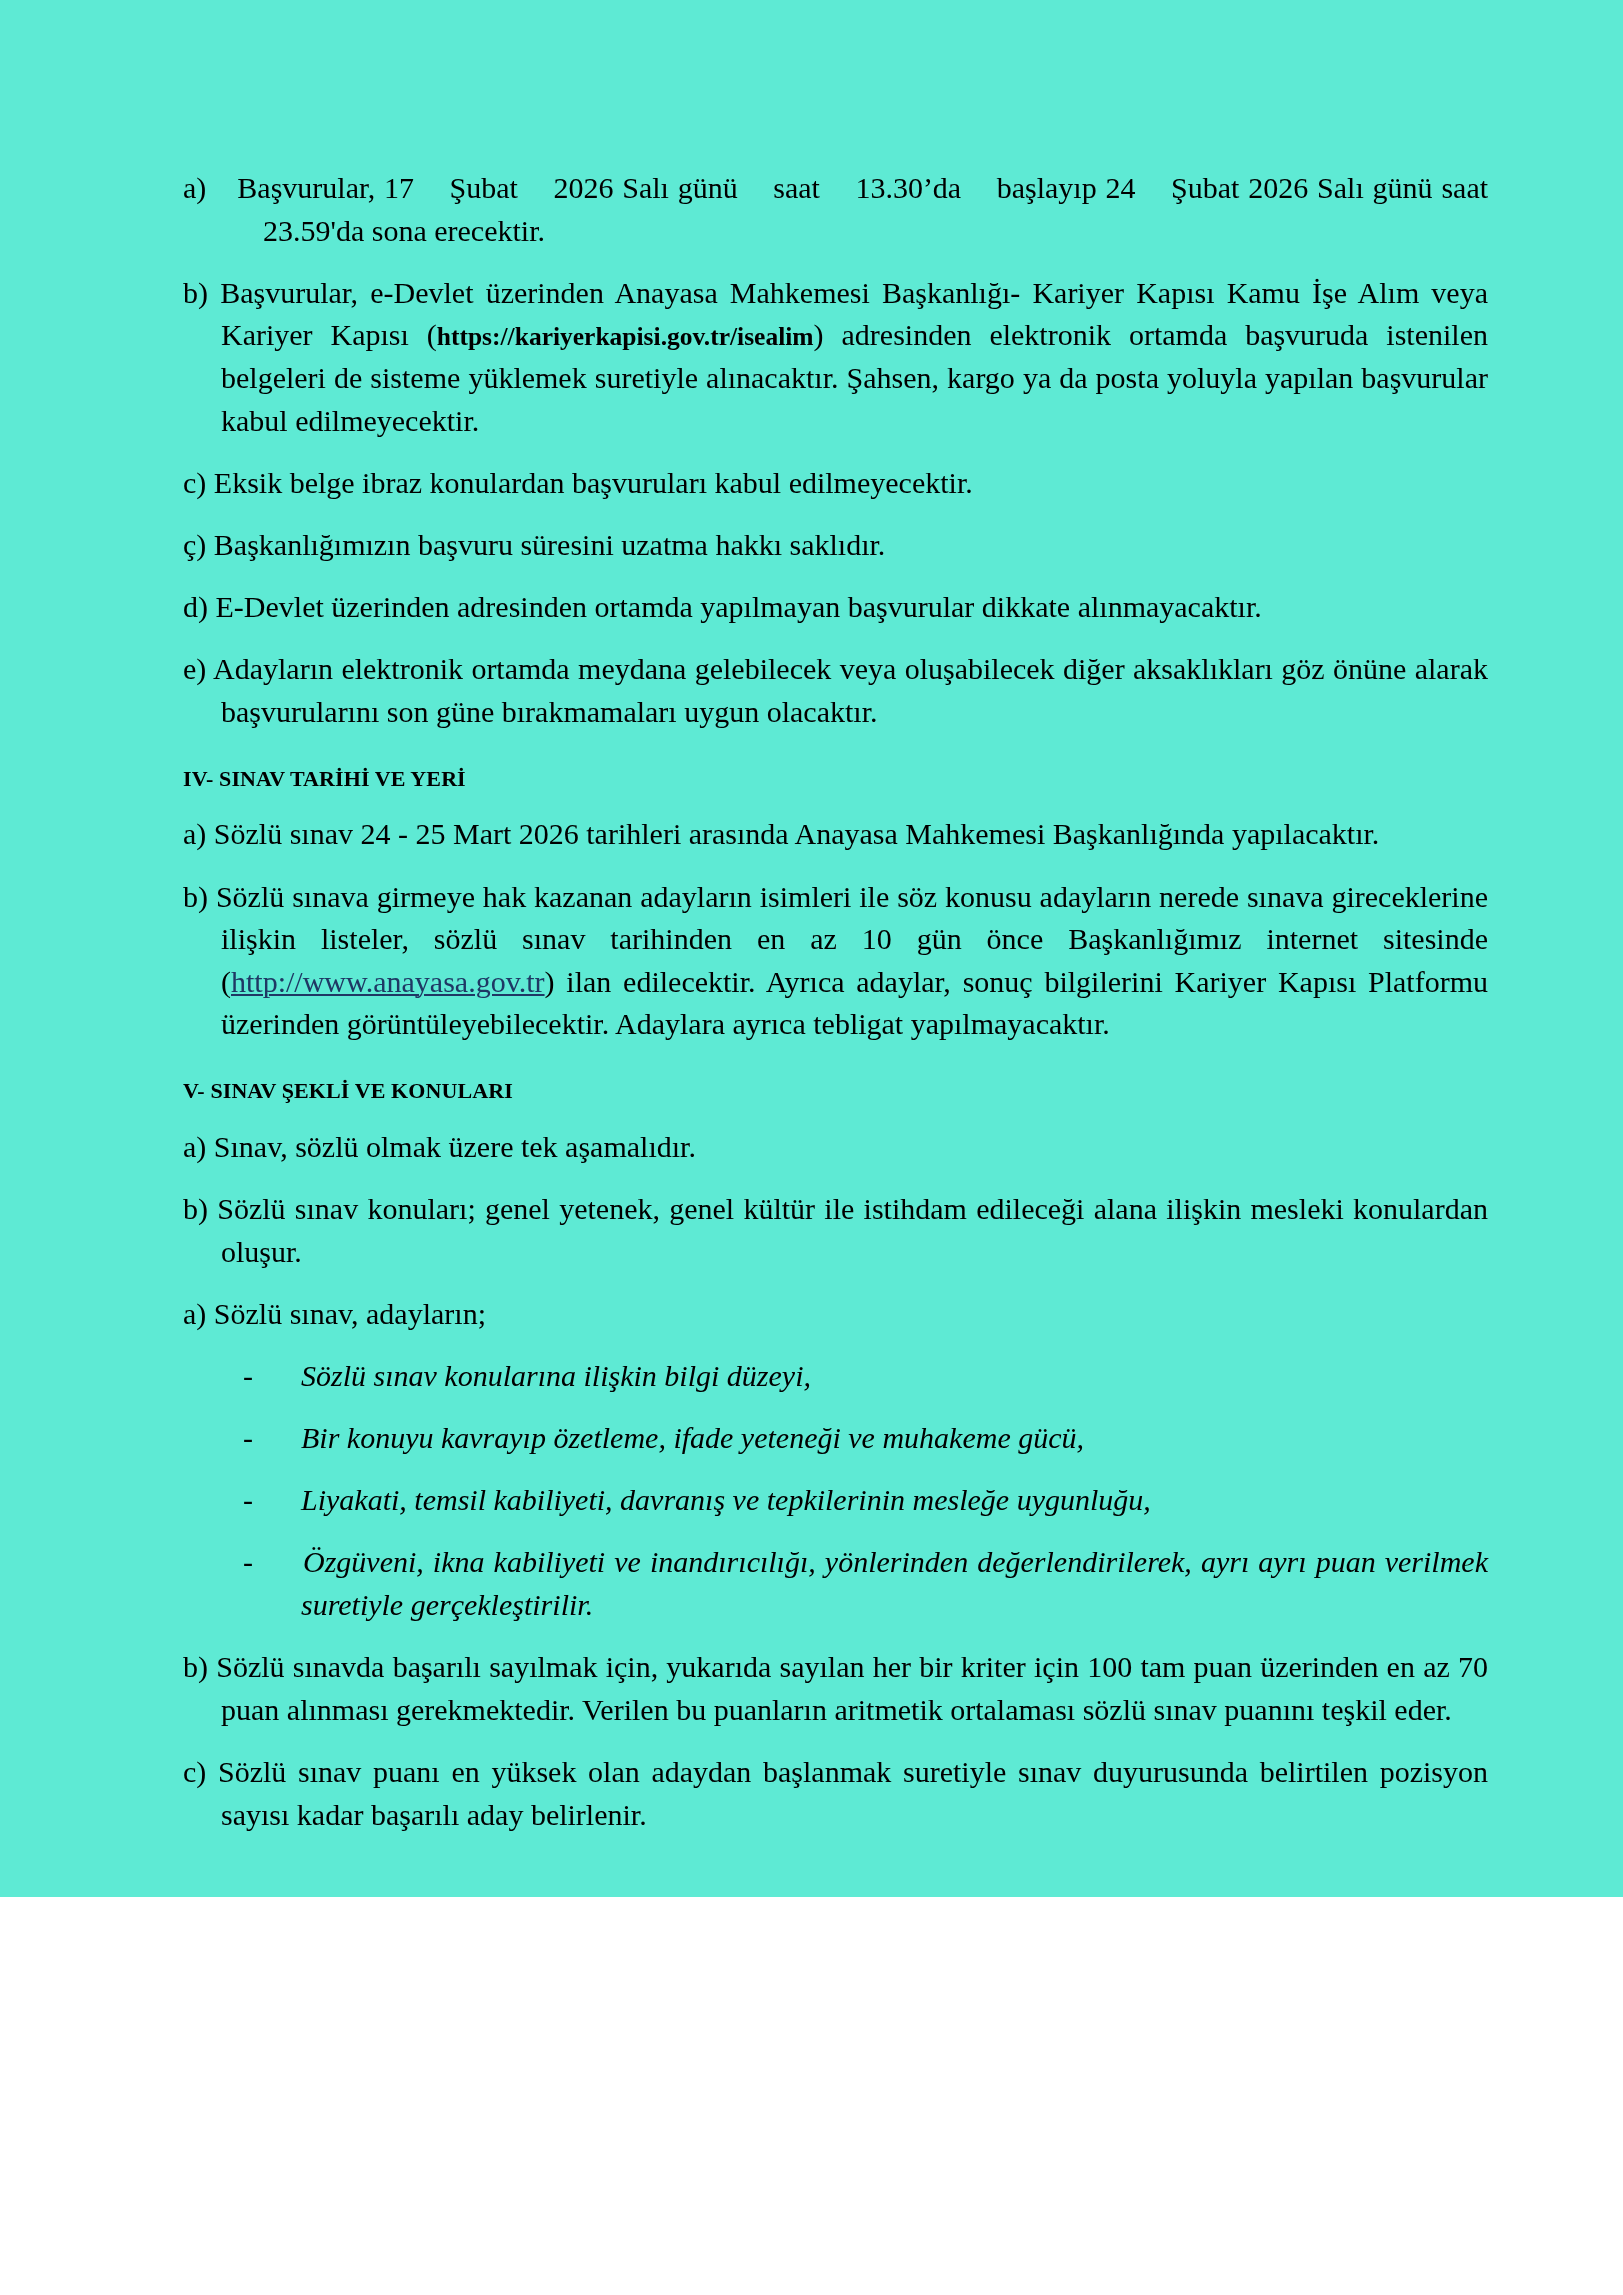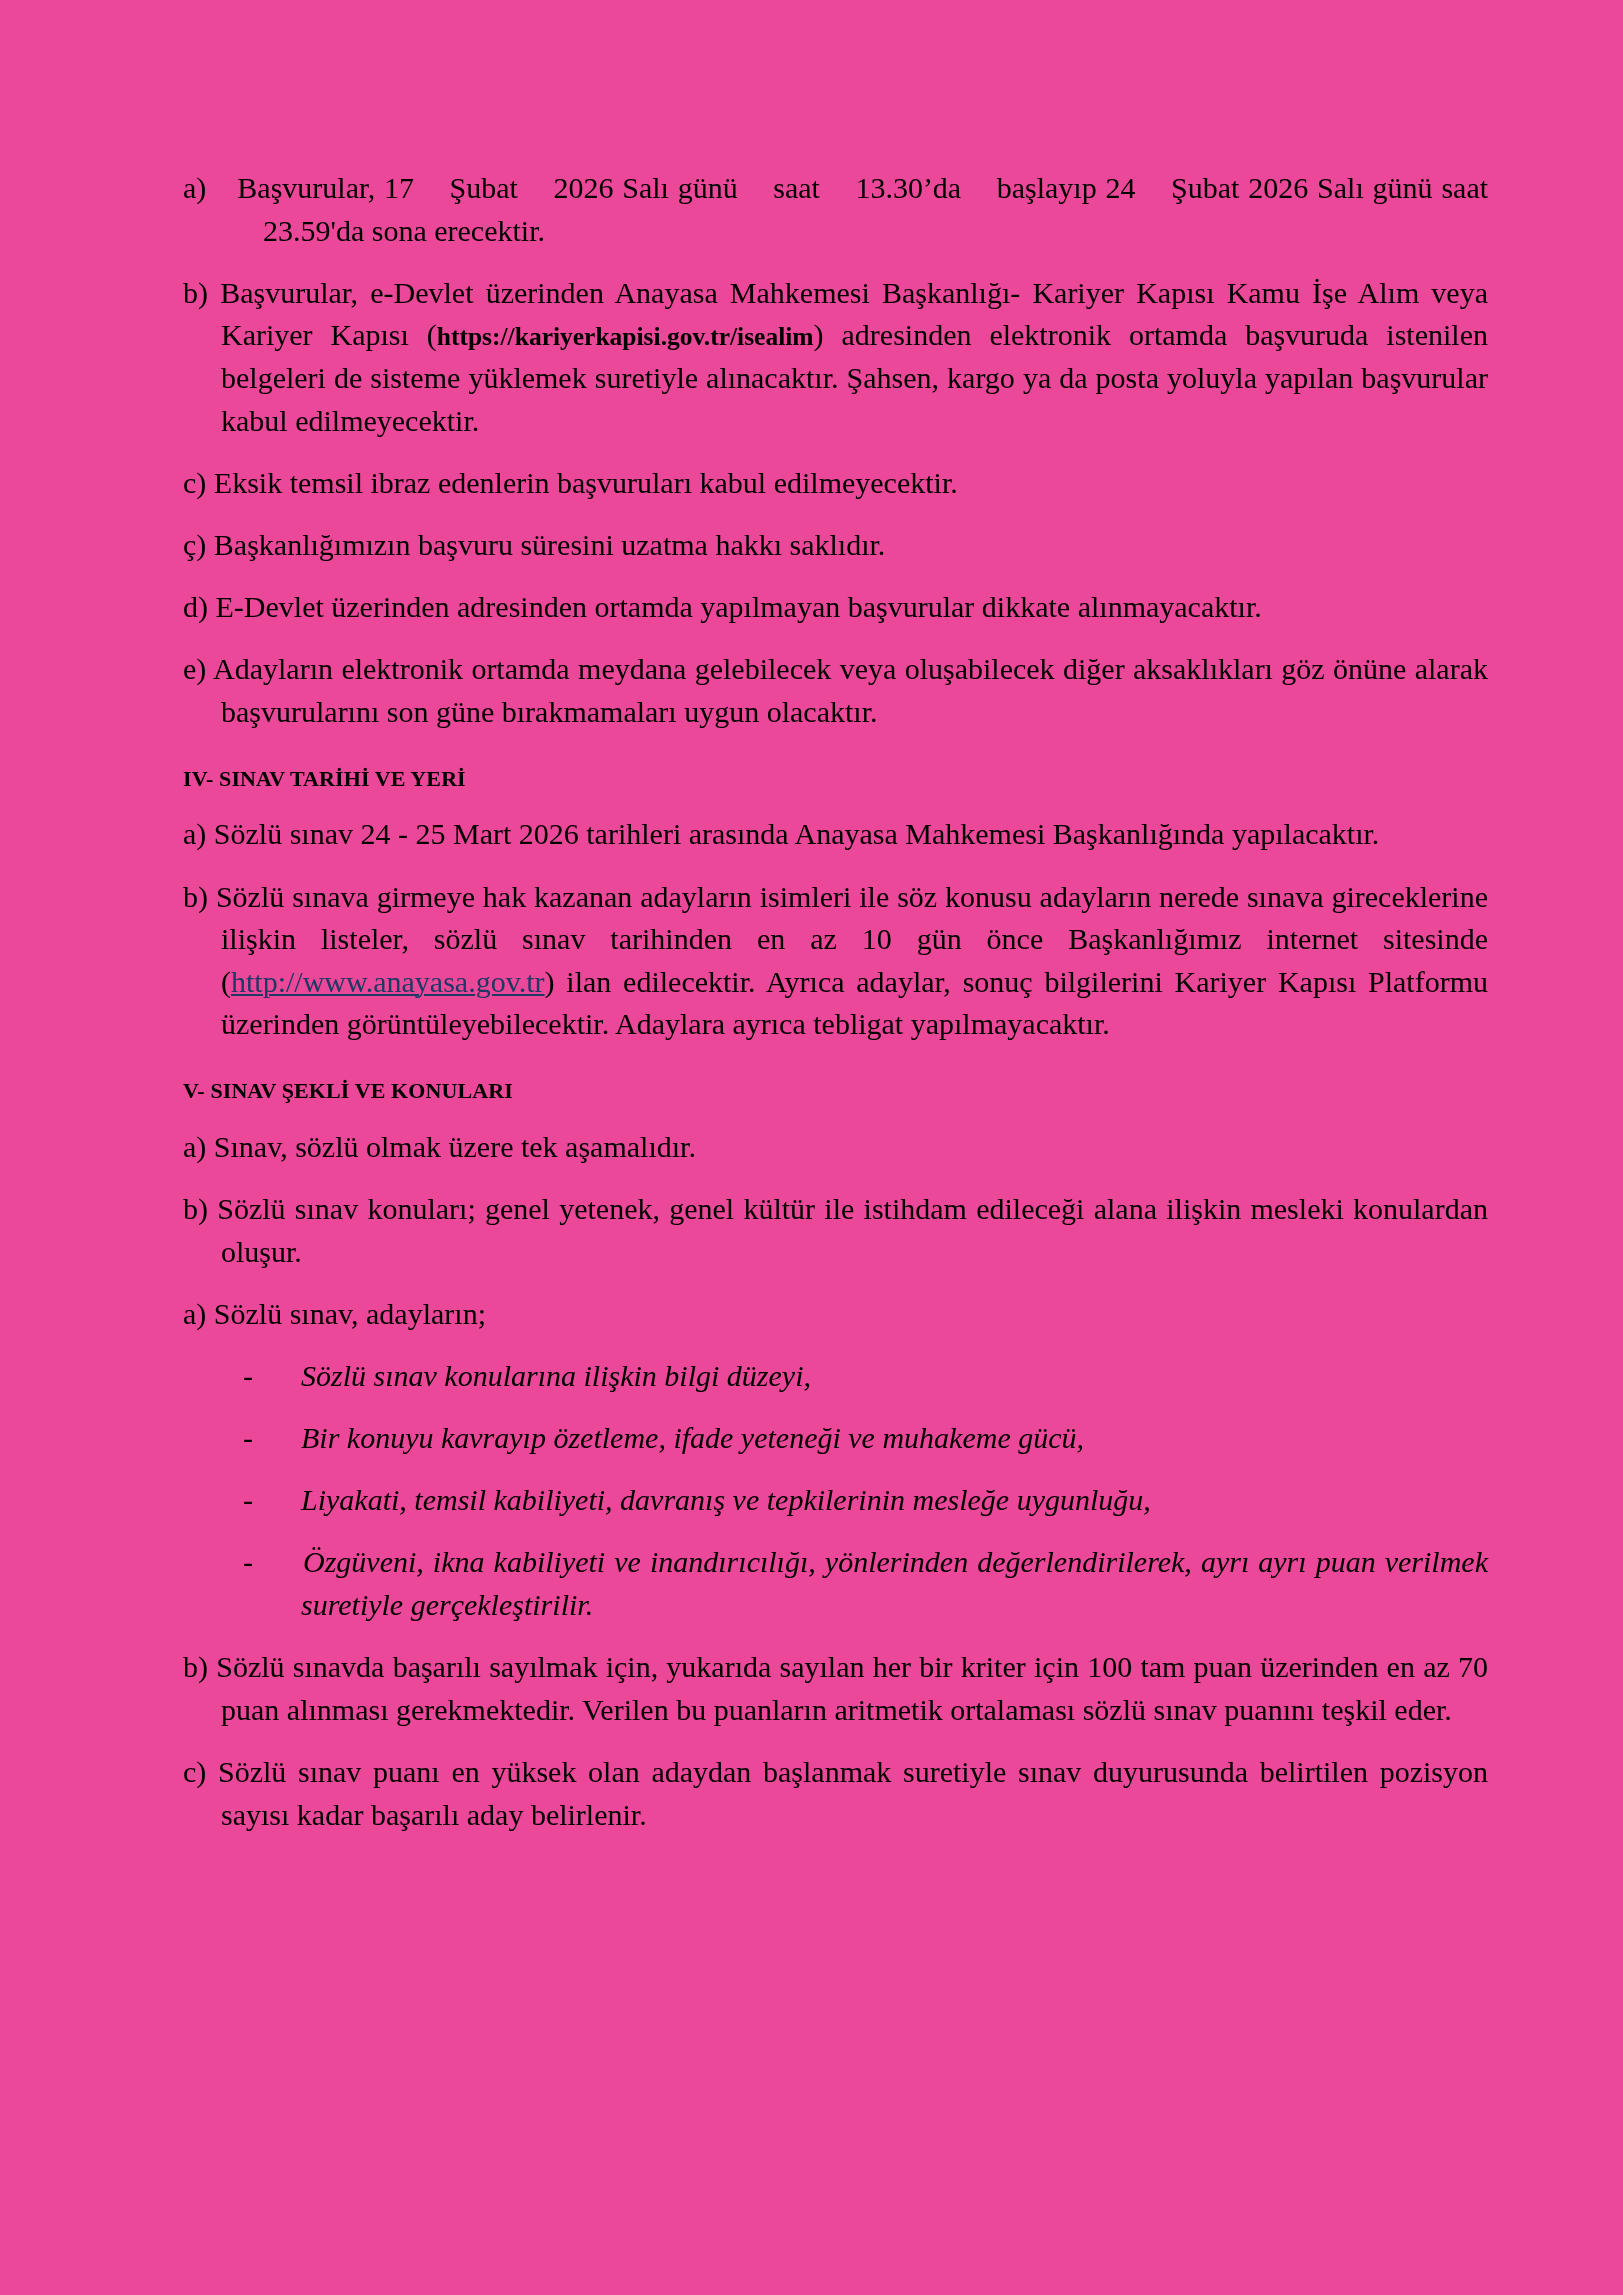--- a/index.html
+++ b/index.html
@@ -8,22 +8,22 @@
     padding: 0;
     background: #ffffff;
   }
   body {
     font-family: "Liberation Serif", "DejaVu Serif", serif;
     color: #000000;
   }
   .page {
     position: relative;
     width: 1623px;
-    height: 2295px;
-    background: #ec4899;
+    height: 1897px;
+    background: #5eead4;
     box-sizing: border-box;
     padding: 167px 134px 0 183px;
     overflow: hidden;
   }
   .doc-body {
     width: 1305px;
   }
 
   
   .item {
@@ -109,21 +109,21 @@
       <span>2026 Salı günü saat 23.59'da sona erecektir.</span>
     </p>
 
     <p class="item">
       <span>b)</span>
       <span>Başvurular, e-Devlet üzerinden Anayasa Mahkemesi Başkanlığı- Kariyer Kapısı Kamu İşe Alım veya Kariyer Kapısı (</span><span class="plainurl">https://kariyerkapisi.gov.tr/isealim</span><span>) adresinden elektronik ortamda başvuruda istenilen belgeleri de sisteme yüklemek suretiyle alınacaktır. Şahsen, kargo ya da posta yoluyla yapılan başvurular kabul edilmeyecektir.</span>
     </p>
 
     <p class="item">
       <span>c)</span>
-      <span>Eksik temsil ibraz edenlerin başvuruları kabul edilmeyecektir.</span>
+      <span>Eksik belge ibraz konulardan başvuruları kabul edilmeyecektir.</span>
     </p>
 
     <p class="item">
       <span>ç)</span>
       <span>Başkanlığımızın başvuru süresini uzatma hakkı saklıdır.</span>
     </p>
 
     <p class="item">
       <span>d)</span>
       <span>E-Devlet üzerinden adresinden ortamda yapılmayan başvurular dikkate alınmayacaktır.</span>

